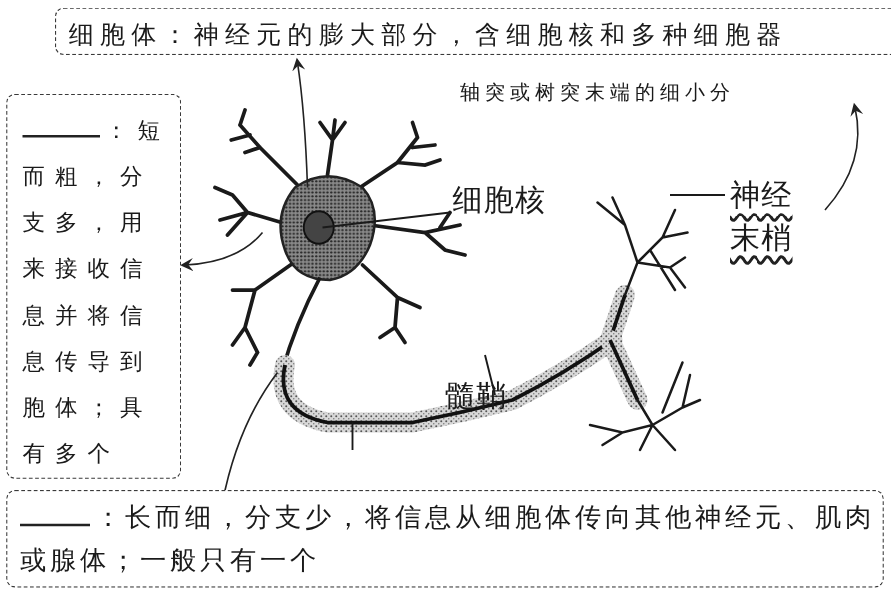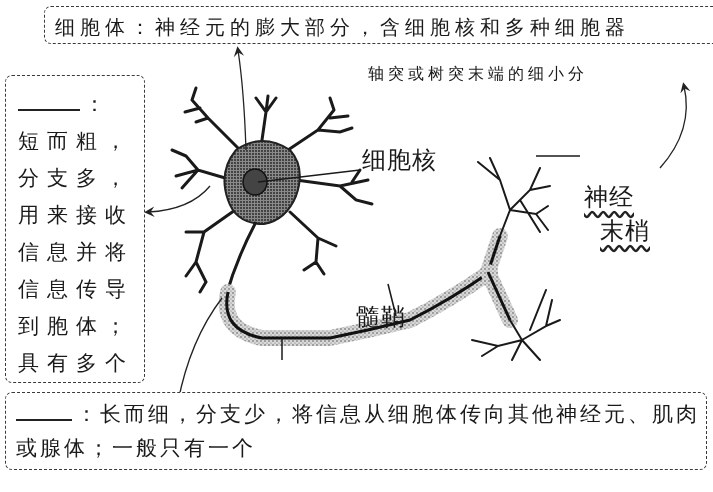--- a/index.html
+++ b/index.html
@@ -1,27 +1,27 @@
 <!DOCTYPE html>
 <html><head>
 <meta charset="utf-8">
 <style>
   html, body { margin: 0; padding: 0; background: #ffffff; }
   body { width: 713px; height: 492px; position: relative; overflow: hidden;
          font-family: "DejaVu Serif", "Liberation Serif", serif; color: #1a1a1a; }
   .box { position: absolute; border: 1.5px dashed #3a3a3a; border-radius: 7px; background: #fff; box-sizing: border-box; }
   .top-box { left: 5px; top: 6px; width: 700px; height: 38px; padding: 7px 0 0 10px; font-size: 20px; letter-spacing: 5px; white-space: nowrap; margin-left: 39px; }
-  .left-box { left: 5px; top: 75px; width: 140px; height: 308px; padding: 10px 8px 0 12px; font-size: 21px; line-height: 37px; letter-spacing: 8px; }
+  .left-box { left: 5px; top: 75px; width: 140px; height: 308px; padding: 10px 8px 0 12px; font-size: 18px; line-height: 37px; letter-spacing: 8px; }
   .bottom-box { left: 5px; top: 392px; width: 702px; height: 78px; padding: 4px 0 0 10px; font-size: 21px; line-height: 34px; letter-spacing: 3px; }
   .blank { display: inline-block; border-bottom: 2px solid #222; vertical-align: baseline; height: 16px; }
   .left-box .blank { width: 62px; margin-right: 4px; }
   .bottom-box .blank { width: 56px; margin-right: 4px; }
   .note { position: absolute; font-size: 16px; letter-spacing: 4px; line-height: 32px; white-space: nowrap; }
   .label { position: absolute; font-family: "DejaVu Sans", "Liberation Sans", sans-serif; font-size: 24px; letter-spacing: 1px; white-space: nowrap; }
-  .wavy { text-decoration: underline wavy #222; text-underline-offset: 6px; margin-top: 41px; }
+  .wavy { text-decoration: underline wavy #222; text-underline-offset: 6px; }
   svg.art { position: absolute; left: 0; top: 0; }
 </style>
 </head>
 <body>
 
 <svg class="art" width="713" height="492" viewBox="0 0 713 492">
   <defs>
     <pattern id="stipple" width="4" height="4" patternUnits="userSpaceOnUse">
       <rect width="4" height="4" fill="#d8d8d8"></rect>
       <circle cx="1" cy="1" r="0.8" fill="#555"></circle>
@@ -99,17 +99,17 @@
 </div>
 
 <div class="note" style="left:368px; top:58px;">
   <div>轴突或树突末端的细小分</div>
 </div>
 
 <div class="label" style="left:362px; top:144px;">细胞核</div>
 <div class="label" style="left:356px; top:254px;margin-top:47px;">髓鞘</div>
 <div class="label" style="left:228px; top:366px;margin-top:32px;">神经纤维</div>
 <div class="label wavy" style="left:584px; top:140px;">神经</div>
-<div class="label wavy" style="left:600px; top:174px;">末梢</div>
+<div class="label wavy" style="left:584px; top:174px;">末梢</div>
 
 <div class="box bottom-box">
   <span class="blank"></span><span>：长而细，分支少，将信息从细胞体传向其他神经元、肌肉或腺体；一般只有一个</span>
 </div>
 
 </body></html>

